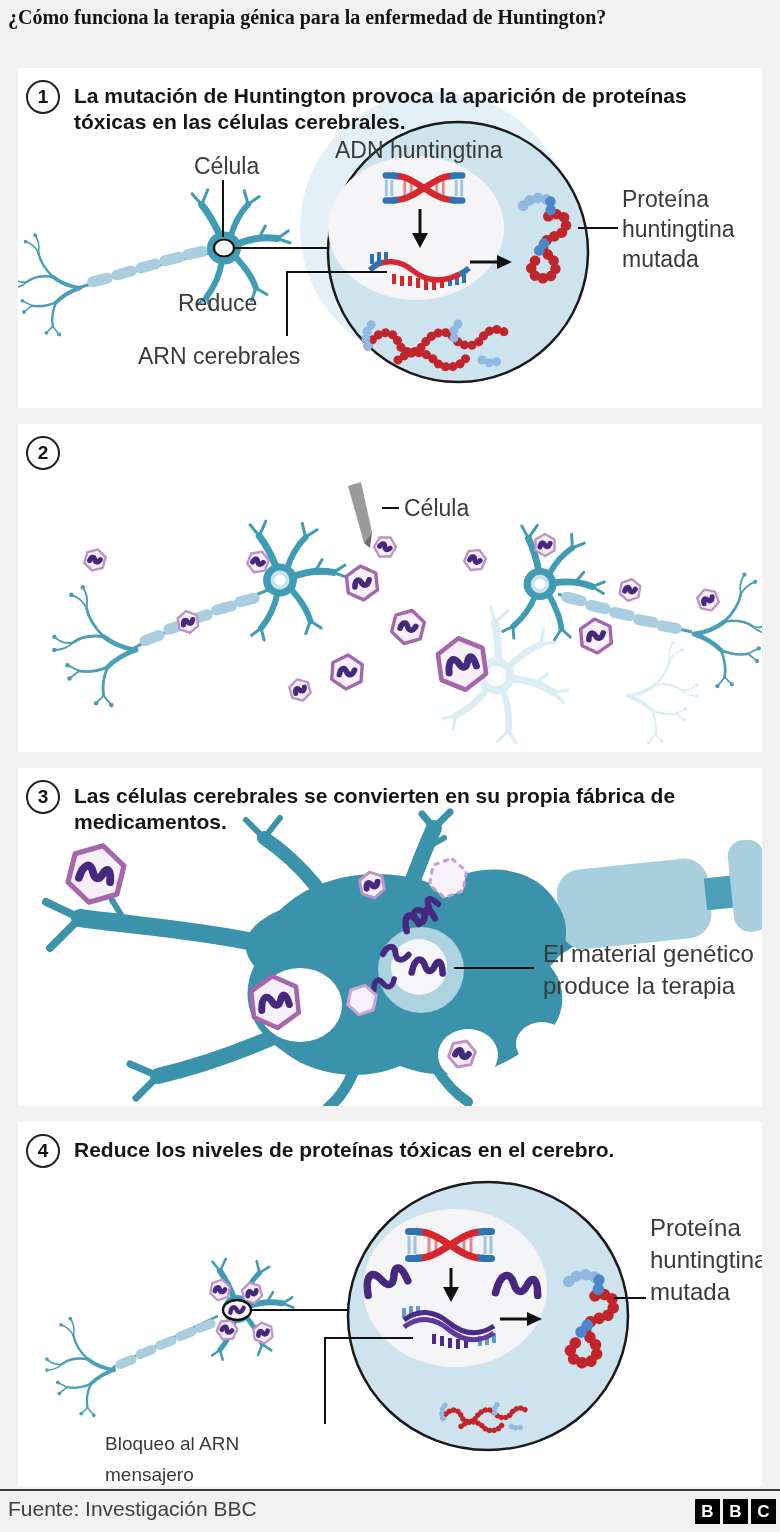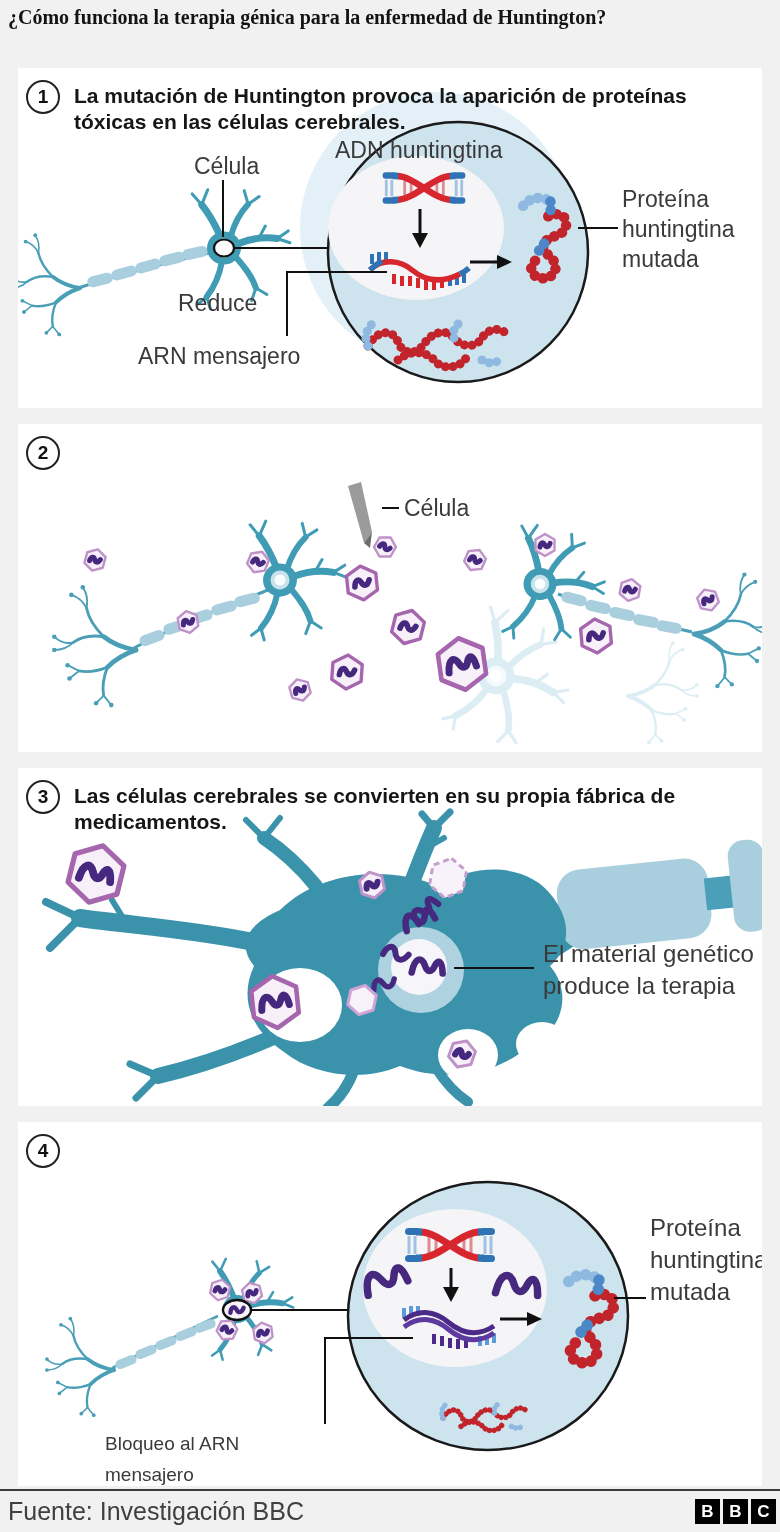--- a/index.html
+++ b/index.html
@@ -24,21 +24,21 @@
   .lbl{position:absolute;font-size:23px;line-height:29px;color:#3a3a3a;z-index:6;}
   .lbl-c{text-align:left;}
   
   .gen{stroke:#46287f;fill:none;stroke-linecap:round;stroke-linejoin:round;}
   .bead-red{stroke:#c2242b;fill:none;stroke-linecap:round;}
   .bead-blue{stroke:#8fb9e0;fill:none;stroke-linecap:round;}
   .bead-blue2{stroke:#4c88c8;fill:none;stroke-linecap:round;}
   .ptr{stroke:#111;stroke-width:2;fill:none;}
   
   .footer-line{position:absolute;left:0;top:1489px;width:780px;height:2px;background:#3a3a3a;}
-  .footer-src{position:absolute;left:8px;top:1497px;font-size:25px;color:#404040;}
+  .footer-src{position:absolute;left:8px;top:1497px;font-size:21px;color:#404040;}
   .bbc{position:absolute;top:1499px;left:695px;display:flex;gap:3px;}
   .bbc span{width:25px;height:25px;background:#000;color:#fff;display:flex;align-items:center;
             justify-content:center;font-weight:700;font-size:17px;}
 </style>
 </head>
 <body>
 
 <svg width="0" height="0" style="position:absolute" aria-hidden="true">
 <defs>
   <path id="sqg" d="M-12,5 C-11,-6 -5,-8 -1,-1 C2,5 8,7 12,-4" fill="none"></path>
@@ -194,21 +194,21 @@
       <use href="#tangle" transform="translate(420,268)"></use>
       <ellipse cx="206" cy="180" rx="10" ry="8.5" fill="#fcfcfd" stroke="#111" stroke-width="2.2"></ellipse>
       <path class="ptr" d="M217,180 H311"></path>
       <path class="ptr" d="M205,112 V169"></path>
       <path class="ptr" d="M369,204 H269 V268"></path>
       <path class="ptr" d="M560,160 H600"></path>
     </svg>
     <div class="lbl lbl-c" style="left:176px;top:84px;width:90px">Célula</div>
     <div class="lbl" style="left:317px;top:68px">ADN huntingtina</div>
     <div class="lbl lbl-c" style="left:160px;top:221px;width:104px">Reduce</div>
-    <div class="lbl" style="left:120px;top:274px">ARN mensajero</div>
+    <div class="lbl" style="left:120px;top:274px">ARN cerebrales</div>
     <div class="lbl" style="left:604px;top:116px;width:150px;line-height:30px">Proteína huntingtina mutada</div>
   </section>
 
   <section class="panel" id="panel2">
     <div class="step">
       <div class="step-num">2</div>
     </div>
     <svg class="illus" width="744" height="328">
       <g color="#dceef4">
         <use href="#soma" transform="translate(478,252) rotate(18) scale(1.1)"></use>
@@ -313,20 +313,21 @@
       <use href="#hexE" transform="translate(344,232) rotate(12)"></use>
       <use href="#hexS" transform="translate(444,286) rotate(20) scale(1.25)"></use>
       <path class="ptr" d="M436,200 H516"></path>
     </svg>
     <div class="lbl" style="left:525px;top:170px;width:240px;font-size:24px;line-height:32px">El material genético produce la terapia</div>
   </section>
 
   <section class="panel" id="panel4">
     <div class="step">
       <div class="step-num">4</div>
+      <div class="step-text">Reduce los niveles de proteínas tóxicas en el cerebro.</div>
     </div>
     <svg class="illus" width="744" height="364">
       <g color="#4a9fb7">
         <use href="#termtree" transform="translate(96,248) scale(0.78)"></use>
         <path d="M94,246 C130,228 170,208 200,194" stroke="#4a9fb7" stroke-width="2.5" fill="none"></path>
         <g color="#a9cfdf">
           <use href="#seg" transform="translate(108,240) rotate(-22) scale(0.85)"></use>
           <use href="#seg" transform="translate(128,230) rotate(-22) scale(0.85)"></use>
           <use href="#seg" transform="translate(148,221) rotate(-22) scale(0.85)"></use>
           <use href="#seg" transform="translate(168,212) rotate(-22) scale(0.85)"></use>

